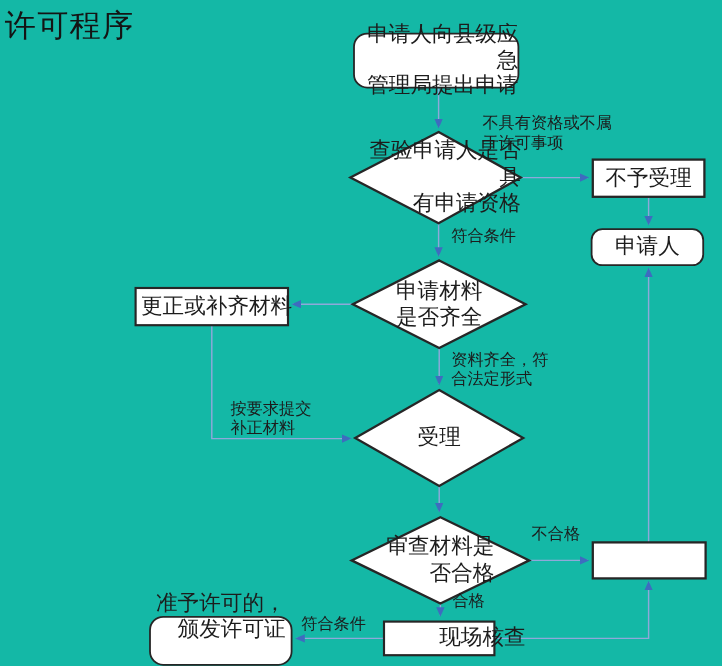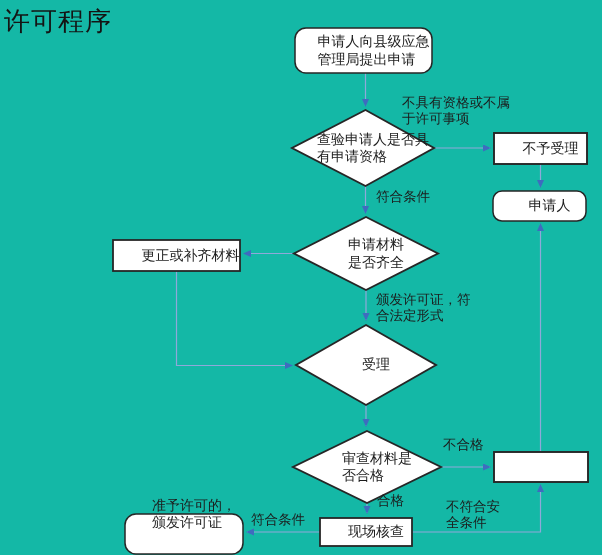--- a/index.html
+++ b/index.html
@@ -8,21 +8,21 @@
     font-family:"Liberation Sans","DejaVu Sans",sans-serif;color:#1c1c1c;
   }
   .title{
     position:absolute;left:4px;top:4px;margin:0;
     font-family:"Liberation Serif","DejaVu Serif",serif;
     font-weight:400;font-size:26px;color:#141414;letter-spacing:1px;
   }
   svg.connectors{position:absolute;left:0;top:0;}
   .node-label{
     position:absolute;display:flex;align-items:center;justify-content:center;
-    text-align:left;font-size:14px;line-height:1.22;white-space:pre-line;margin-left:10px;
+    text-align:right;font-size:18px;line-height:1.22;white-space:pre-line;
   }
   .edge-label{
     position:absolute;font-size:13.5px;line-height:1.18;white-space:pre-line;
   }
   .edge-label.center{}
 </style>
 </head>
 <body>
 
 <div class="canvas">
@@ -72,28 +72,28 @@
   <div class="node-label" style="left:292px;top:110px;width:142px;height:76px;">查验申请人是否具
 有申请资格</div>
   <div class="node-label" style="left:494px;top:133px;width:93px;height:31px;">不予受理</div>
   <div class="node-label" style="left:493px;top:191px;width:93px;height:30px;">申请人</div>
   <div class="node-label" style="left:113px;top:240px;width:135px;height:31px;border-radius:15px;">更正或补齐材料</div>
   <div class="node-label" style="left:294px;top:217px;width:144px;height:73px;">申请材料
 是否齐全</div>
   <div class="node-label" style="left:296px;top:325px;width:140px;height:80px;">受理</div>
   <div class="node-label" style="left:293px;top:431px;width:148px;height:72px;">审查材料是
 否合格</div>
-  <div class="node-label" style="left:320px;top:518px;width:92px;height:28px;">现场核查</div>
+  <div class="node-label" style="left:320px;top:518px;width:92px;height:28px;padding-left:36px;">现场核查</div>
   <div class="node-label" style="left:125px;top:490px;width:118px;height:48px;">准予许可的，
 颁发许可证</div>
 
   <div class="edge-label center" style="left:402px;top:95px;width:118px;">不具有资格或不属
 于许可事项</div>
   <div class="edge-label" style="left:376px;top:189px;">符合条件</div>
-  <div class="edge-label center" style="left:376px;top:292px;width:95px;">颁发许可证，符
+  <div class="edge-label center" style="left:376px;top:292px;width:95px;">资料齐全，符
 合法定形式</div>
+  <div class="edge-label center" style="left:192px;top:333px;width:80px;">按要求提交
+补正材料</div>
   <div class="edge-label" style="left:427px;top:437px;margin-left:16px;">不合格</div>
   <div class="edge-label" style="left:377px;top:493px;">合格</div>
-  <div class="edge-label center" style="left:446px;top:499px;width:66px;">不符合安
-全条件</div>
   <div class="edge-label" style="left:251px;top:512px;">符合条件</div>
 
 </div>
 
 </body></html>

